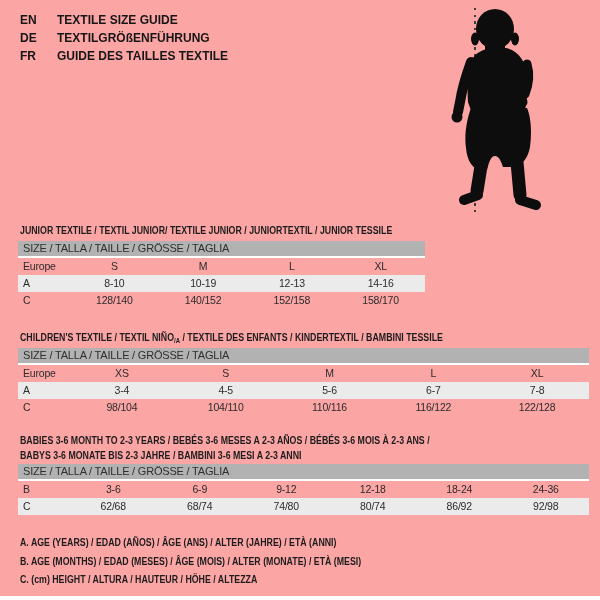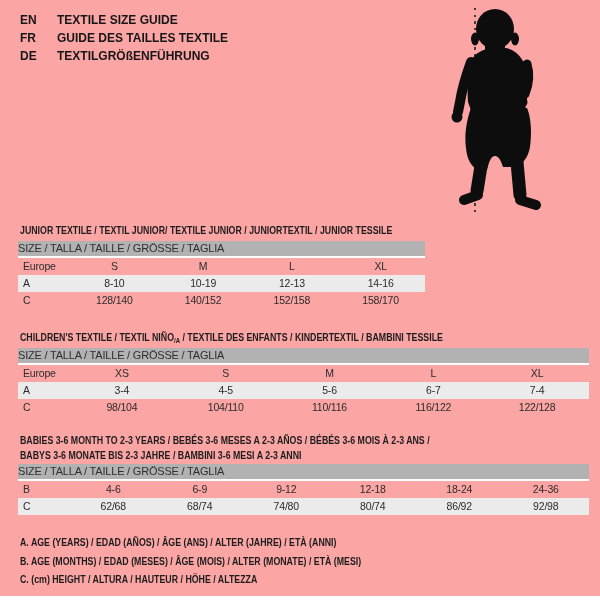--- a/index.html
+++ b/index.html
@@ -28,21 +28,21 @@
   
   .sec-title{position:absolute;left:20px;font-weight:bold;font-size:11px;color:var(--title);
     white-space:nowrap;transform:scaleX(0.8);transform-origin:0 0;line-height:13px;}
   .sec-title .t-line{display:block;line-height:15px;}
   .sub{font-size:7.5px;vertical-align:-2px;}
   
   .size-table{position:absolute;border-collapse:collapse;table-layout:fixed;
     font-size:10.5px;color:var(--text);letter-spacing:-0.2px;}
   .size-table td{height:17px;line-height:17px;text-align:center;padding:0;white-space:nowrap;overflow:hidden;}
   .size-table td.lbl{text-align:left;padding-left:5px;}
-  .size-table tr.hdr td{background:var(--header_bg);text-align:left;
+  .size-table tr.hdr td{background:var(--header_bg);text-align:left;padding-left:5px;
     height:15px;line-height:15px;font-size:11px;color:#2e2e2e;border-bottom:2px solid #fff;}
   .size-table tr.r-alt td{background:var(--row_alt_bg);}
   .t-junior{left:18px;top:241px;width:407px;}
   .t-children{left:18px;top:348px;width:571px;}
   .t-babies{left:18px;top:464px;width:571px;}
   col.c-label{width:52px;}
   
   .footnotes{position:absolute;left:20px;top:533px;font-weight:bold;font-size:11px;
     color:var(--title);line-height:18.5px;white-space:nowrap;
     transform:scaleX(0.8);transform-origin:0 0;}
@@ -50,24 +50,24 @@
 </head>
 <body>
 
 <div class="canvas">
 
   <div class="langs">
     <div class="lang-row">
       <span class="lang-code">EN</span><span>TEXTILE SIZE GUIDE</span>
     </div>
     <div class="lang-row">
-      <span class="lang-code">FR</span><span>GUIDE DES TAILLES TEXTILE</span>
+      <span class="lang-code">DE</span><span>TEXTILGRÖßENFÜHRUNG</span>
     </div>
     <div class="lang-row">
-      <span class="lang-code">DE</span><span>TEXTILGRÖßENFÜHRUNG</span>
+      <span class="lang-code">FR</span><span>GUIDE DES TAILLES TEXTILE</span>
     </div>
   </div>
 
   <div class="figure">
     <span class="measure-label">C</span>
     <div class="dotted-line"></div>
     <svg class="baby-svg" width="130" height="215" viewBox="0 0 130 215">
       <g fill="var(--silhouette)" stroke="var(--silhouette)">
 
         <ellipse cx="55" cy="25" rx="19" ry="20" stroke="none"></ellipse>
@@ -157,21 +157,21 @@
         <td>M</td>
         <td>L</td>
         <td>XL</td>
       </tr>
       <tr class="r-alt">
         <td class="lbl">A</td>
         <td>3-4</td>
         <td>4-5</td>
         <td>5-6</td>
         <td>6-7</td>
-        <td>7-4</td>
+        <td>7-8</td>
       </tr>
       <tr>
         <td class="lbl">C</td>
         <td>98/104</td>
         <td>104/110</td>
         <td>110/116</td>
         <td>116/122</td>
         <td>122/128</td>
       </tr>
     </tbody>
@@ -190,21 +190,21 @@
         <col>
         <col>
         <col>
       </colgroup>
     <tbody>
       <tr class="hdr">
         <td colspan="7">SIZE / TALLA / TAILLE / GRÖSSE / TAGLIA</td>
       </tr>
       <tr>
         <td class="lbl">B</td>
-        <td>4-6</td>
+        <td>3-6</td>
         <td>6-9</td>
         <td>9-12</td>
         <td>12-18</td>
         <td>18-24</td>
         <td>24-36</td>
       </tr>
       <tr class="r-alt">
         <td class="lbl">C</td>
         <td>62/68</td>
         <td>68/74</td>

